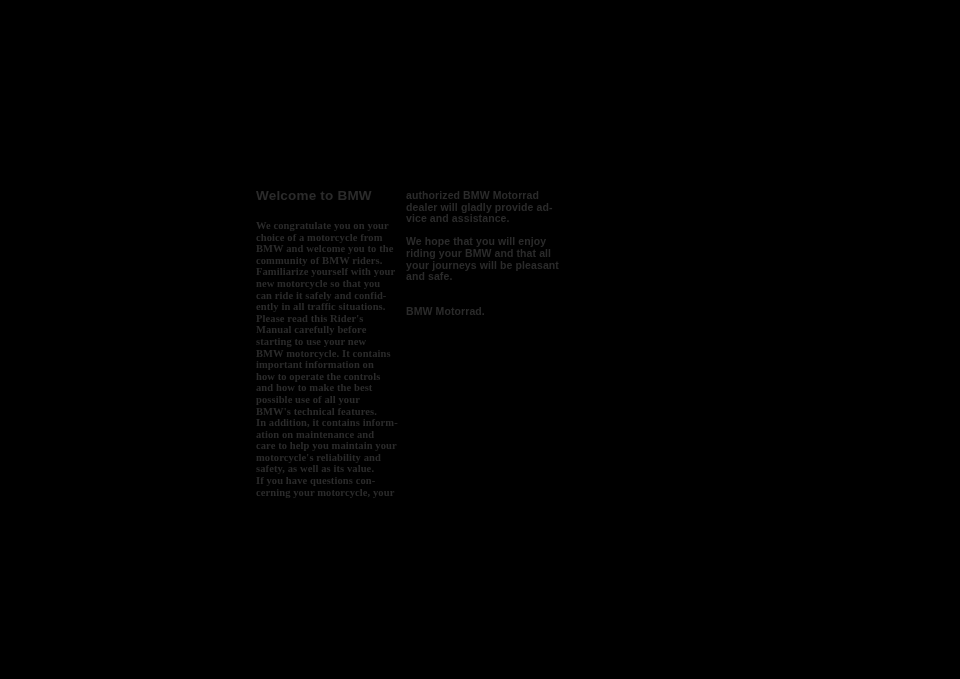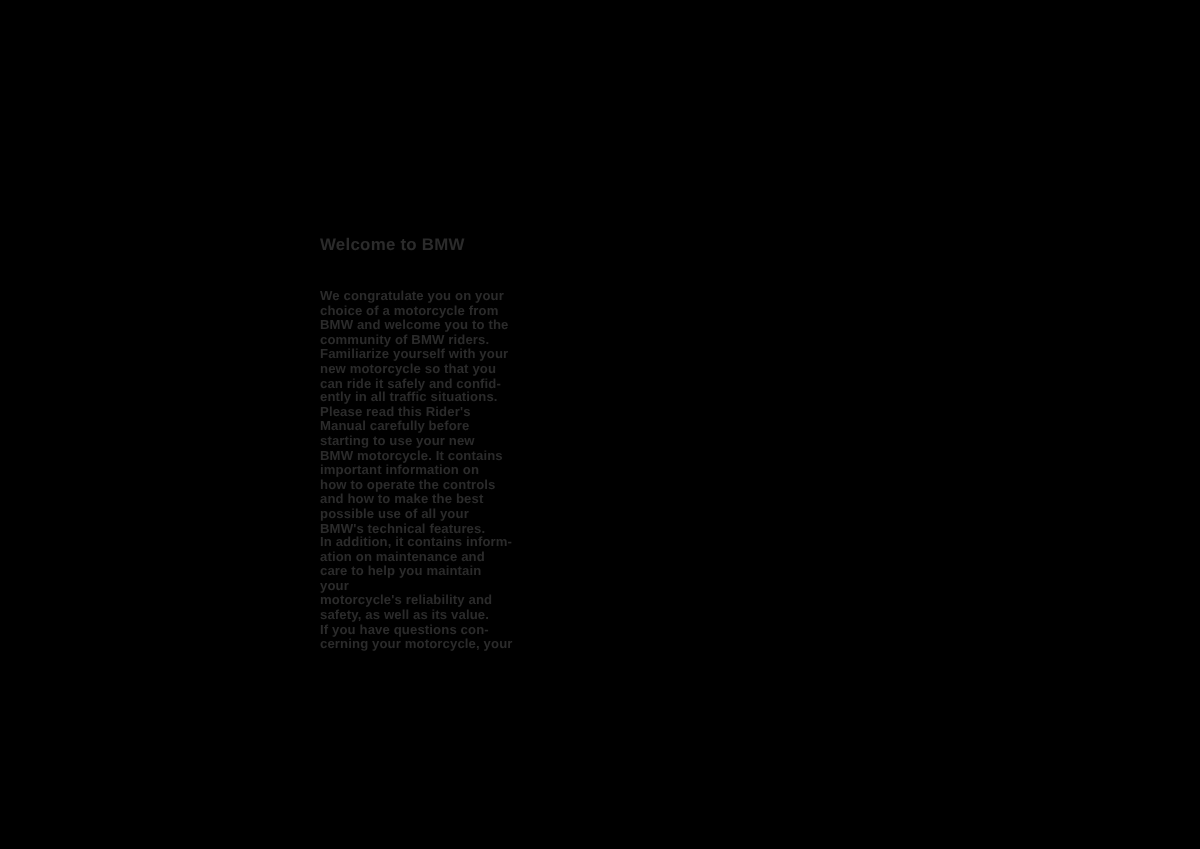--- a/index.html
+++ b/index.html
@@ -33,21 +33,22 @@
     width: 155px;
     font-size: 10.5px;
     font-weight: bold;
     line-height: 11.6px;
     letter-spacing: 0.1px;
     color: var(--text);
     white-space: pre-line;
   }
   .col-left {
     left: 256px;
-    top: 232px;
+    top: 220px;
+    font-family: Liberation Serif, serif;
   }
   .col-right {
     left: 406px;
     top: 190px;
   }
   .watermark {
     position: absolute;
     right: 14px;
     bottom: 5px;
     font-size: 27px;
@@ -82,14 +83,25 @@
 possible use of all your
 BMW's technical features.
 In addition, it contains inform-
 ation on maintenance and
 care to help you maintain your
 motorcycle's reliability and
 safety, as well as its value.
 If you have questions con-
 cerning your motorcycle, your</div>
 
+  <div class="text-col col-right">authorized BMW Motorrad
+dealer will gladly provide ad-
+vice and assistance.
+
+We hope that you will enjoy
+riding your BMW and that all
+your journeys will be pleasant
+and safe.
+
+
+BMW Motorrad.</div>
 
 </div>
 
 </body></html>

